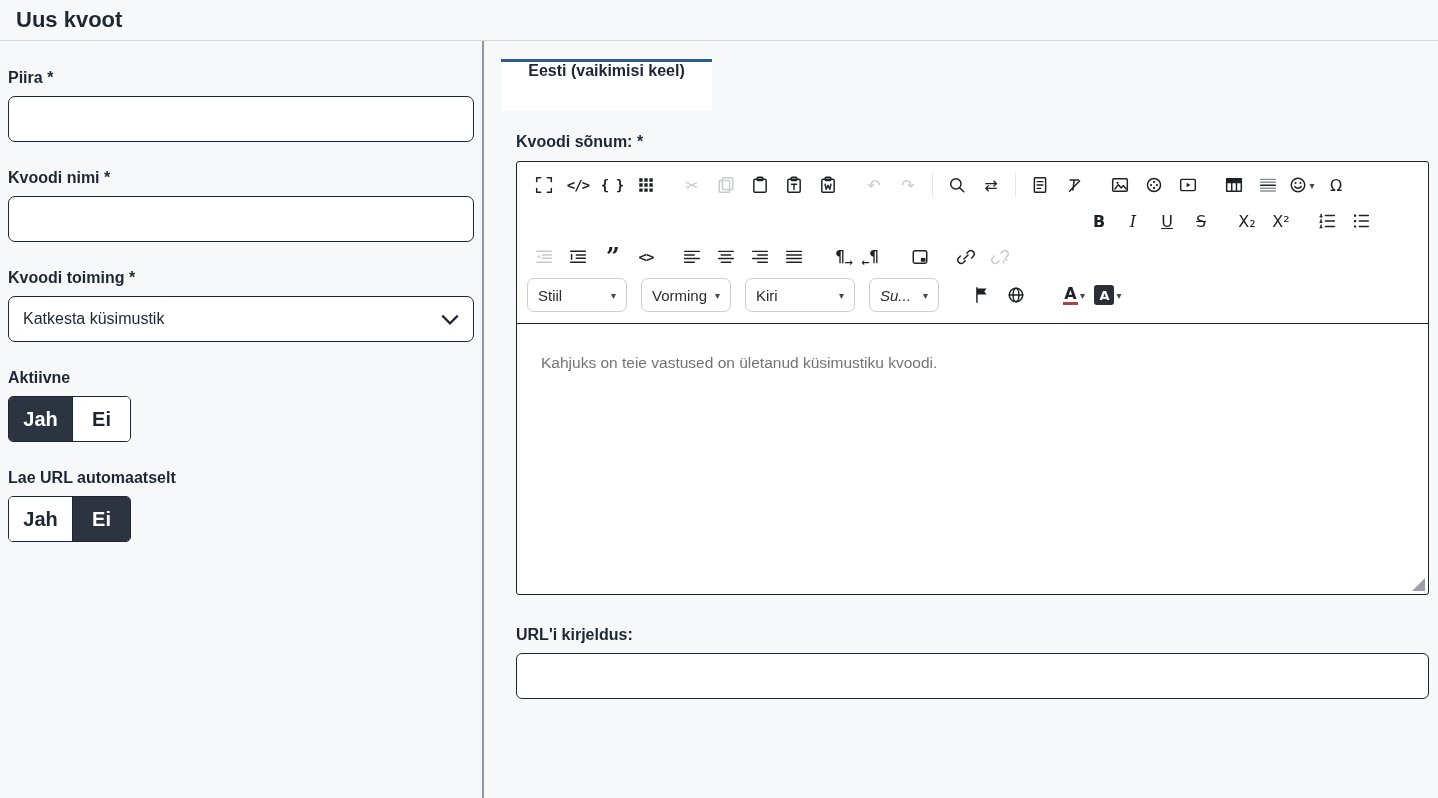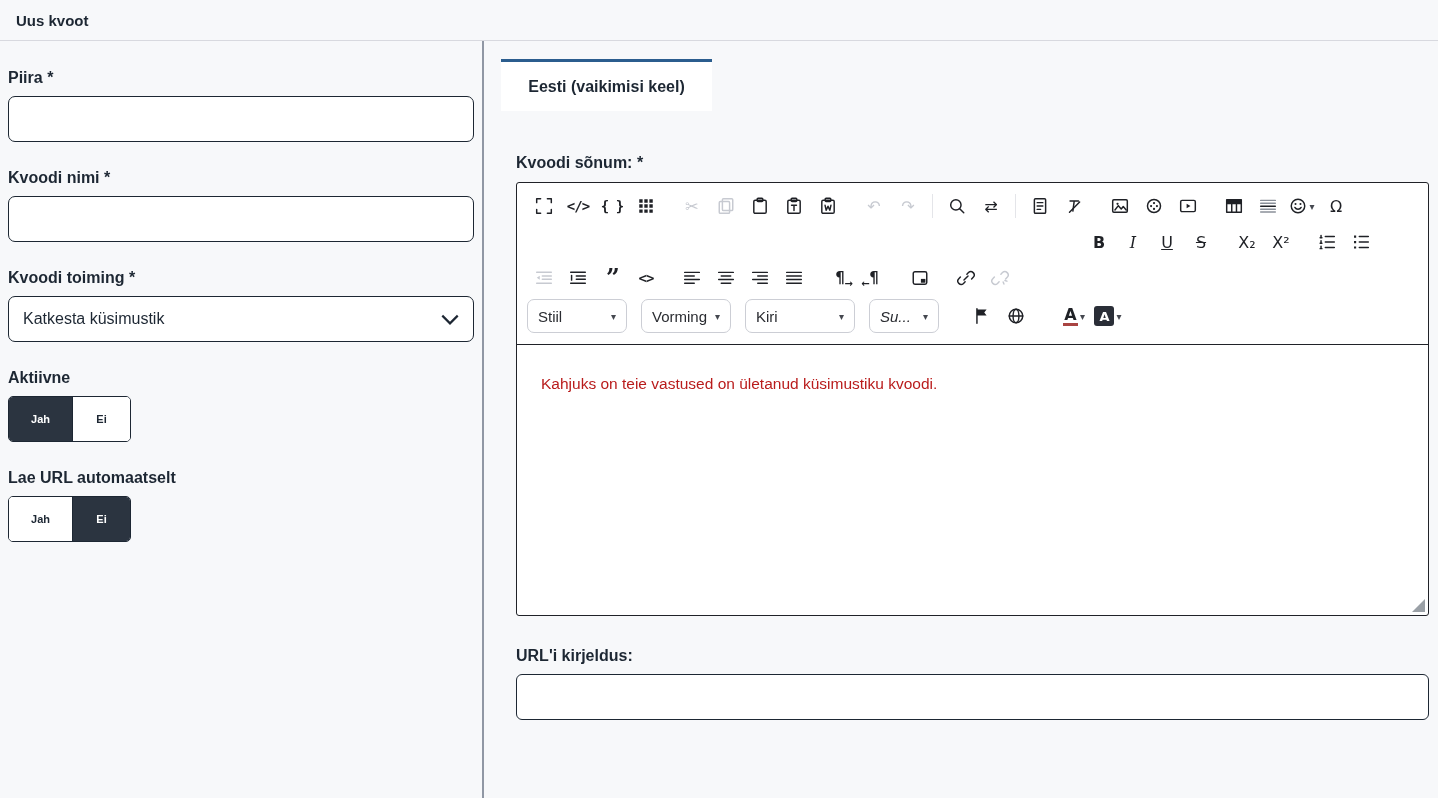--- a/index.html
+++ b/index.html
@@ -5,21 +5,21 @@
   * { box-sizing: border-box; }
   html,body { margin:0; padding:0; }
   body {
     width:1438px; height:798px; overflow:hidden;
     background:#f7f8fa; color:#1d2733;
     font-family:"Liberation Sans", "DejaVu Sans", sans-serif;
   }
   
   .header {
     height:41px; display:flex; align-items:center; padding:0 16px;
-    border-bottom:1px solid #d8d9df; font-size:15px; font-weight:600;
+    border-bottom:1px solid #d8d9df; font-size:22px; font-weight:600;
   }
   
   .layout { display:flex; height:757px; }
   .left-panel {
     width:484px; flex:none; padding:0 8px; border-right:2px solid #9097a4;
   }
   .right-panel { flex:1; padding:18px 9px 0 17px; }
 
   
   .field { margin-top:26px; }
@@ -28,34 +28,34 @@
   .text-input, .select-box {
     margin-top:8px; width:100%; height:46px; background:#fff;
     border:1px solid #1d2733; border-radius:7px; font-size:16px; color:#1d2733;
     padding:12px 14px; font-family:inherit;
   }
   .select-box { display:flex; align-items:center; justify-content:space-between; cursor:pointer; }
   .select-box svg { width:18px; height:11px; stroke:#1d2733; fill:none; stroke-width:1.7; }
   .toggle { margin-top:8px; display:inline-flex; border:1px solid #1d2733; border-radius:5px; overflow:hidden; background:#fff; }
   .toggle button {
     height:44px; border:none; background:#fff; color:#1d2733;
-    font-family:inherit; font-size:11px; font-weight:600; cursor:pointer; padding:0;
+    font-family:inherit; font-size:20px; font-weight:600; cursor:pointer; padding:0;
   }
   .toggle button + button { border-left:1px solid #1d2733; }
   .toggle button.on { background:#2b3440; color:#fff; }
   .tg-yes { width:63px; } .tg-no { width:58px; }
 
   
   .lang-tab {
     width:211px; height:52px; background:#fff; border-top:3px solid #2b5d8e;
-    display:flex; align-items:center; justify-content:center;
+    display:flex; align-items:flex-start; justify-content:center;
     font-size:16px; font-weight:600; cursor:pointer;
   }
   .rp-content { margin-left:15px; }
-  .msg-label { margin-top:42px; font-size:16px; font-weight:600; line-height:20px; }
+  .msg-label { margin-top:21px; font-size:16px; font-weight:600; line-height:20px; }
 
   
   .editor {
     margin-top:9px; height:434px; background:#fff;
     border:1px solid #202228; border-radius:3px;
     display:flex; flex-direction:column; position:relative;
   }
   .toolbar { padding:5px 10px 8px; border-bottom:1px solid #202228; }
   .tb-row { display:flex; align-items:center; height:36px; }
   .tb-row.right { justify-content:flex-end; padding-right:40px; }
@@ -85,21 +85,21 @@
     width:20px; height:20px; border-radius:3px; background:#2a2e37; color:#fff;
     display:flex; align-items:center; justify-content:center; font-size:13px; font-weight:700;
   }
   .tb-dd {
     height:34px; border:1px solid #ccced5; border-radius:7px; background:#fff;
     display:flex; align-items:center; justify-content:space-between;
     padding:0 10px; font-size:15px; color:#2a2c31; margin-right:14px; cursor:pointer; flex:none;
   }
   .dd-stiil { width:100px; } .dd-vorming { width:90px; } .dd-kiri { width:110px; } .dd-su { width:70px;font-style:italic; }
   .hr-icon path.lt { stroke:#8a9099; }
-  .editor-content { flex:1; padding:28px 24px; font-size:15.5px; color:#b91c1c; line-height:22px; }
+  .editor-content { flex:1; padding:28px 24px; font-size:15.5px; color:#737373; line-height:22px; }
   .resize-handle {
     position:absolute; right:3px; bottom:3px; width:0; height:0;
     border-left:13px solid transparent; border-bottom:13px solid #9aa0a6; cursor:nwse-resize;
   }
 
   
   .url-field { margin-top:32px; }
   .url-field .f-label { line-height:20px; }
   .url-input {
     margin-top:8px; width:100%; height:46px; background:#fff;

